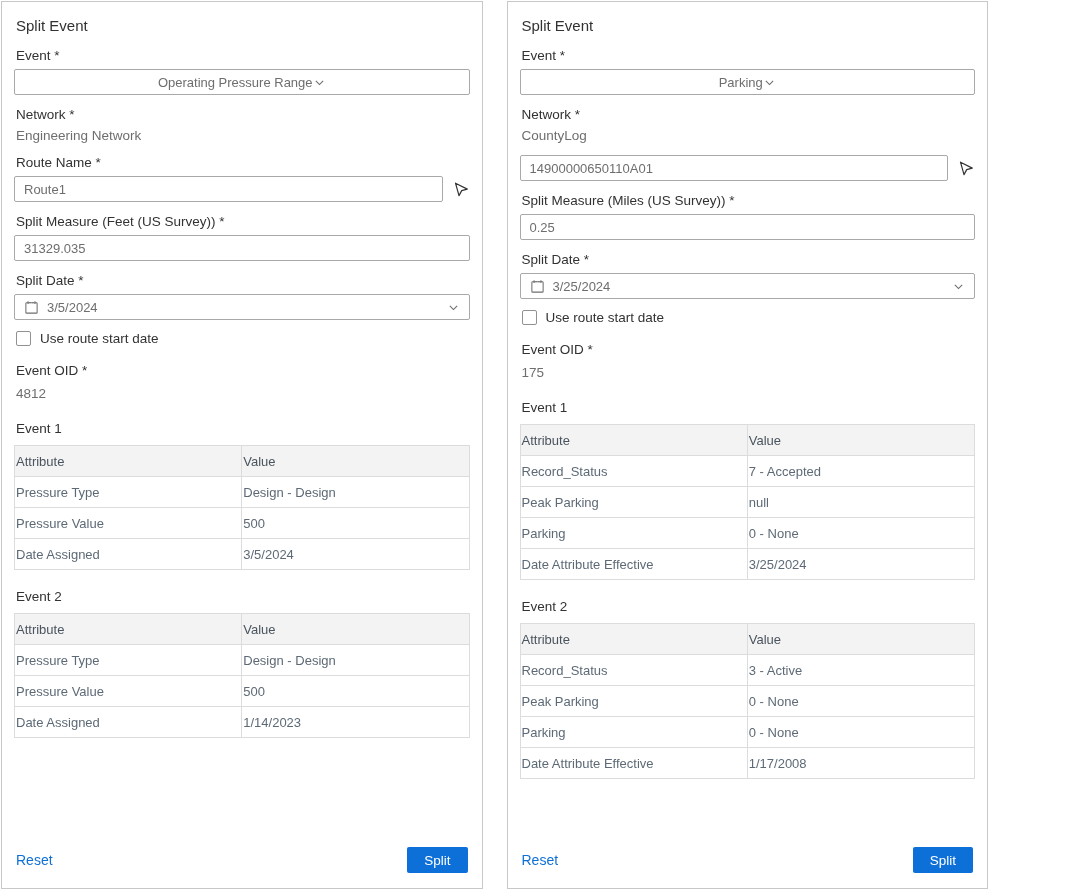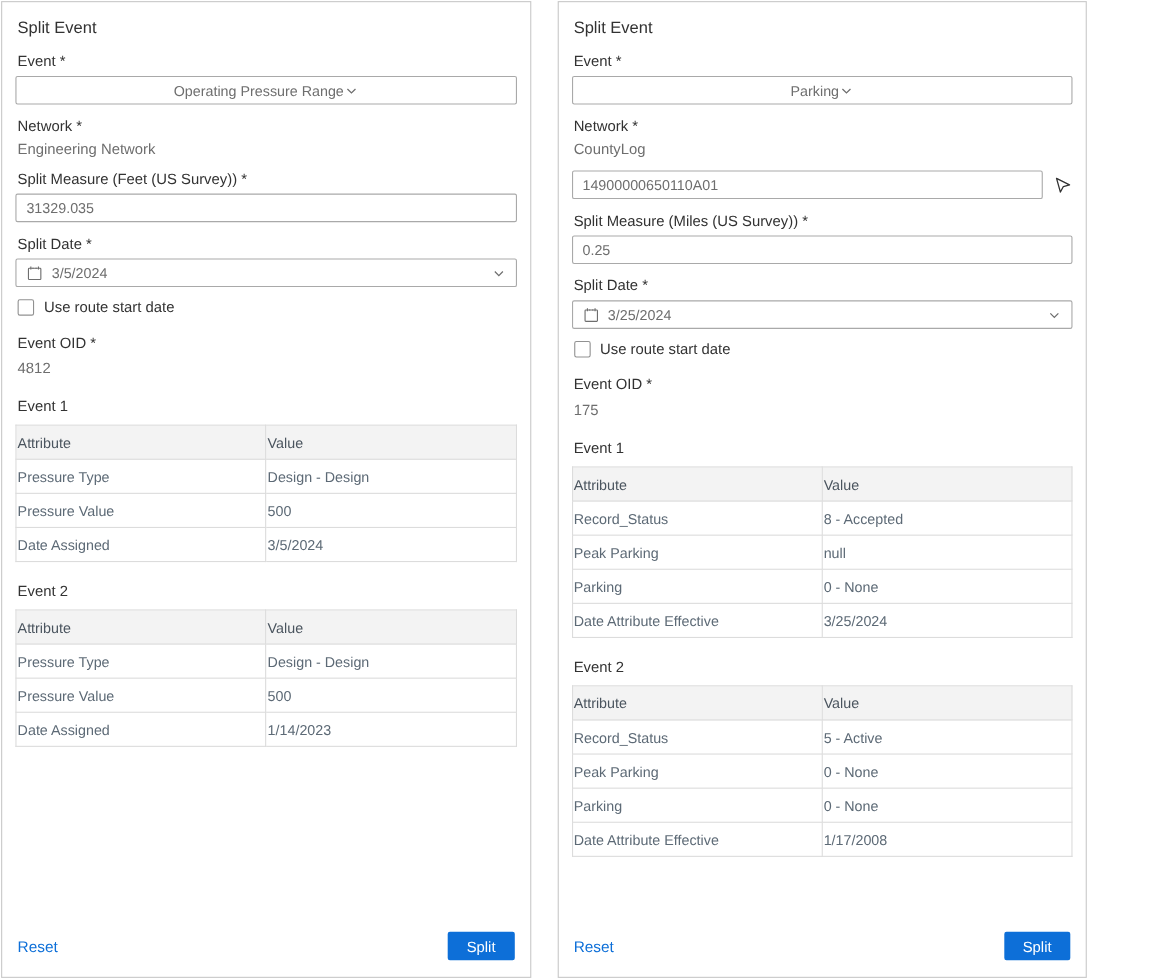--- a/index.html
+++ b/index.html
@@ -90,20 +90,31 @@
             </svg>
         </span>
       </div>
     </div>
 
     <div class="field network">
       <div class="field-label">Network *</div>
       <div class="static-value">Engineering Network</div>
     </div>
 
+    <div class="field">
+      <div class="field-label">Route Name *</div>
+      <div class="route-row">
+        <input class="control" type="text" value="Route1" style="">
+        <span class="icon pointer-icon">
+          <svg width="18" height="18" viewBox="0 0 18 18" fill="#ffffff" stroke="currentColor" stroke-width="1.2" stroke-linejoin="round">
+              <path d="M3.5 3.2 L15.3 9.1 L9.7 10.6 L7 15.6 Z"></path>
+            </svg>
+        </span>
+      </div>
+    </div>
 
     <div class="field">
       <div class="field-label">Split Measure (Feet (US Survey)) *</div>
       <input class="control" type="text" value="31329.035" style="">
     </div>
 
     <div class="field" style="margin-bottom:0;">
       <div class="field-label">Split Date *</div>
       <div class="control date-box">
         <span class="icon">
@@ -263,21 +274,21 @@
     <table class="event-table">
       <thead>
         <tr>
           <th>Attribute</th>
           <th>Value</th>
         </tr>
       </thead>
       <tbody>
               <tr>
                 <td>Record_Status</td>
-                <td>8 - Accepted</td>
+                <td>7 - Accepted</td>
               </tr>
               <tr>
                 <td>Peak Parking</td>
                 <td>null</td>
               </tr>
               <tr>
                 <td>Parking</td>
                 <td>0 - None</td>
               </tr>
               <tr>
@@ -293,21 +304,21 @@
     <table class="event-table">
       <thead>
         <tr>
           <th>Attribute</th>
           <th>Value</th>
         </tr>
       </thead>
       <tbody>
               <tr>
                 <td>Record_Status</td>
-                <td>5 - Active</td>
+                <td>3 - Active</td>
               </tr>
               <tr>
                 <td>Peak Parking</td>
                 <td>0 - None</td>
               </tr>
               <tr>
                 <td>Parking</td>
                 <td>0 - None</td>
               </tr>
               <tr>

